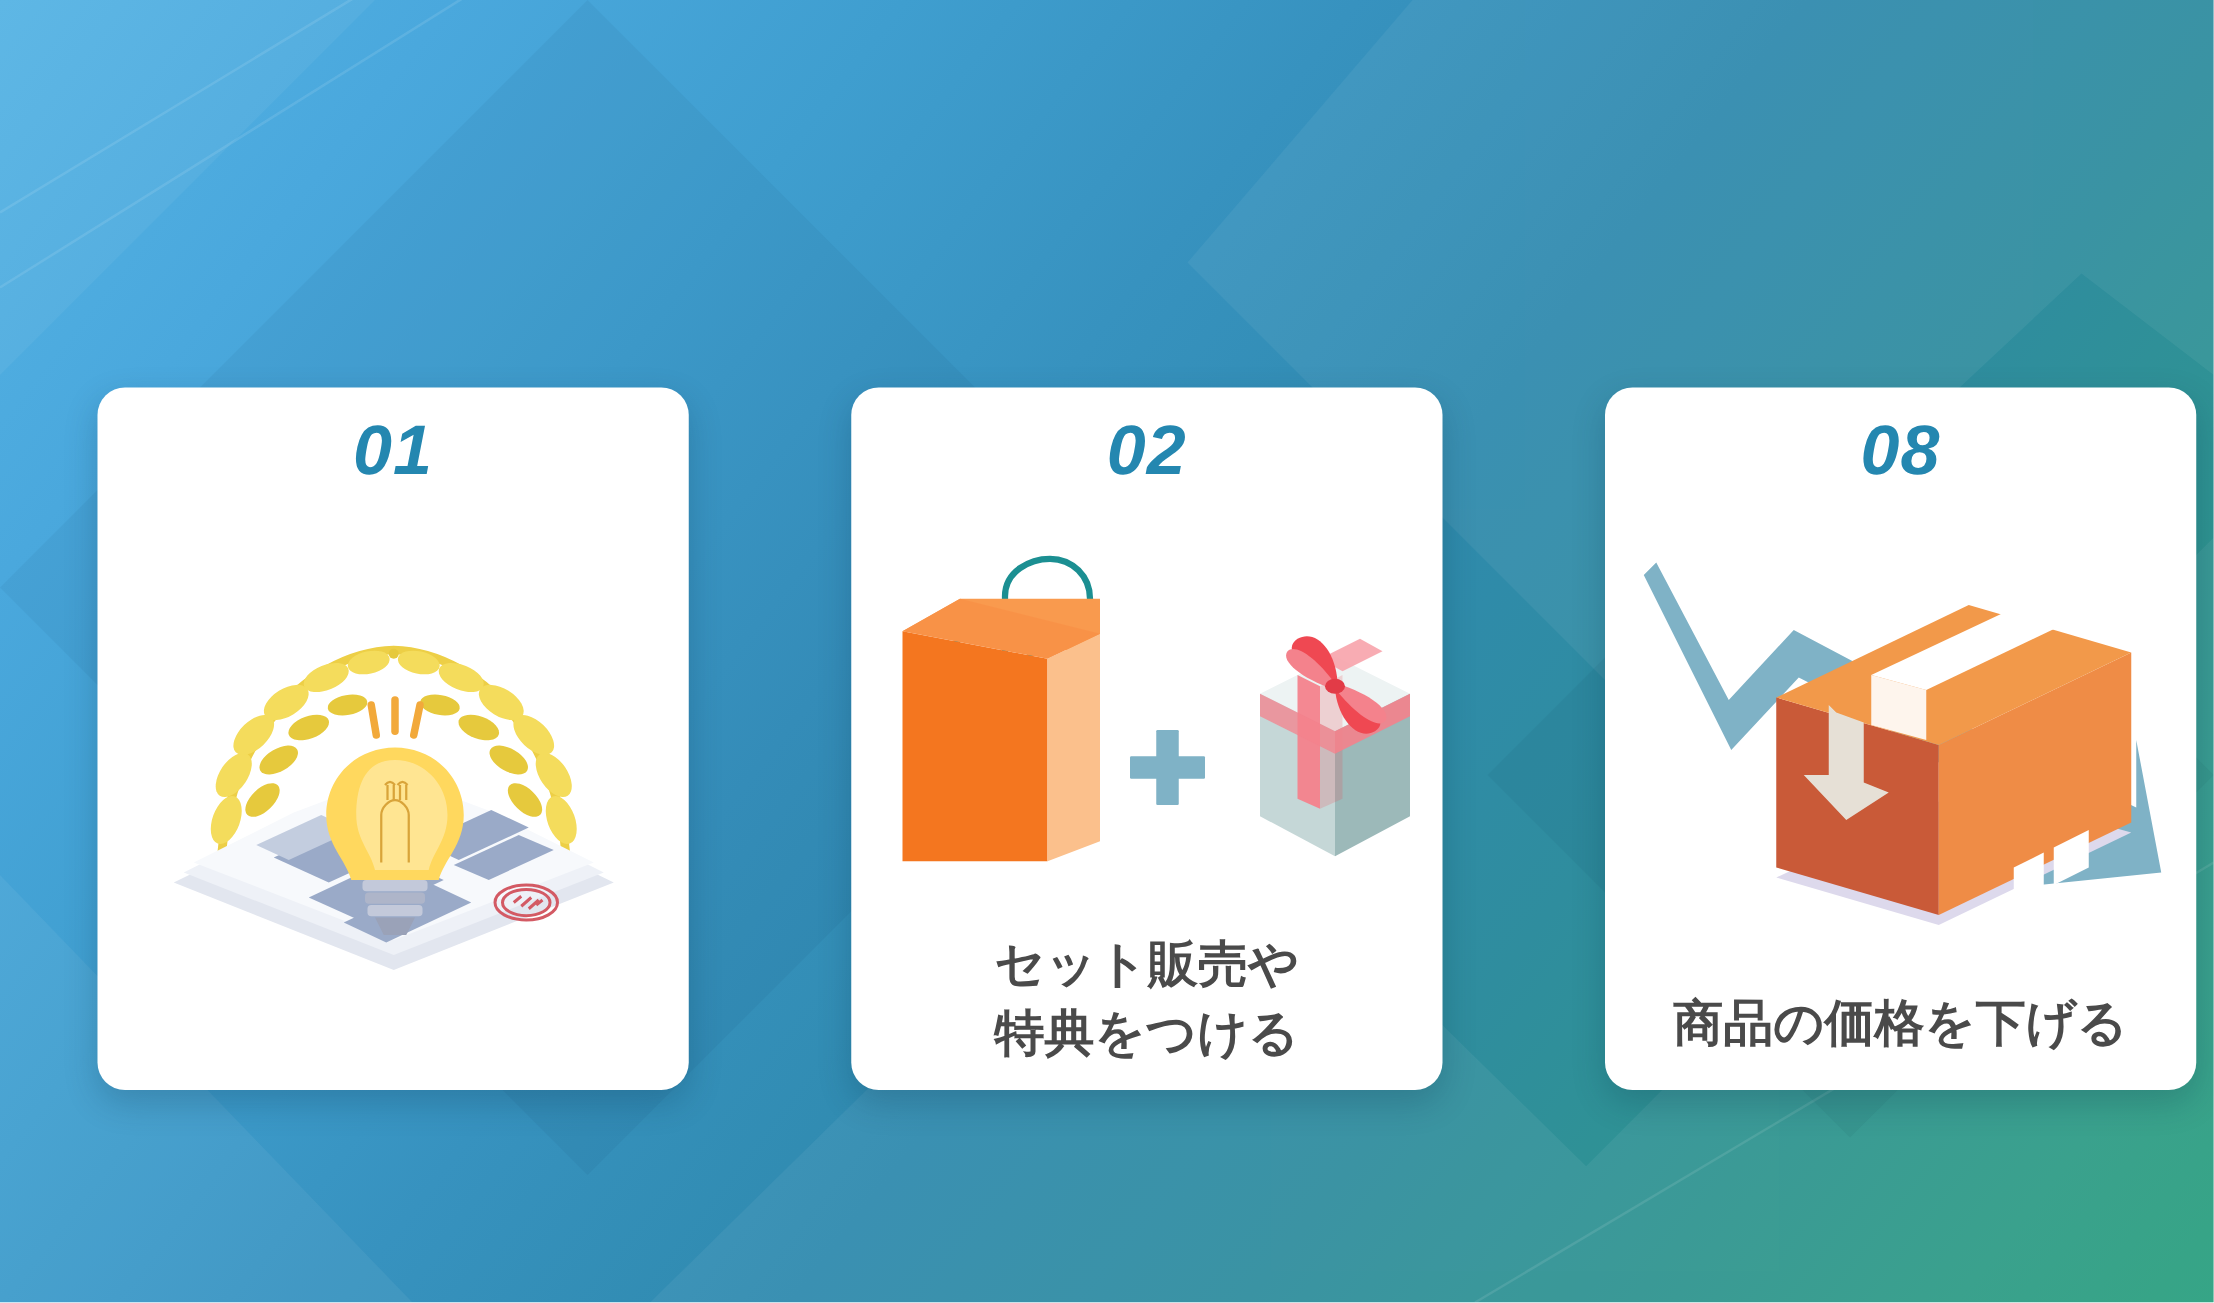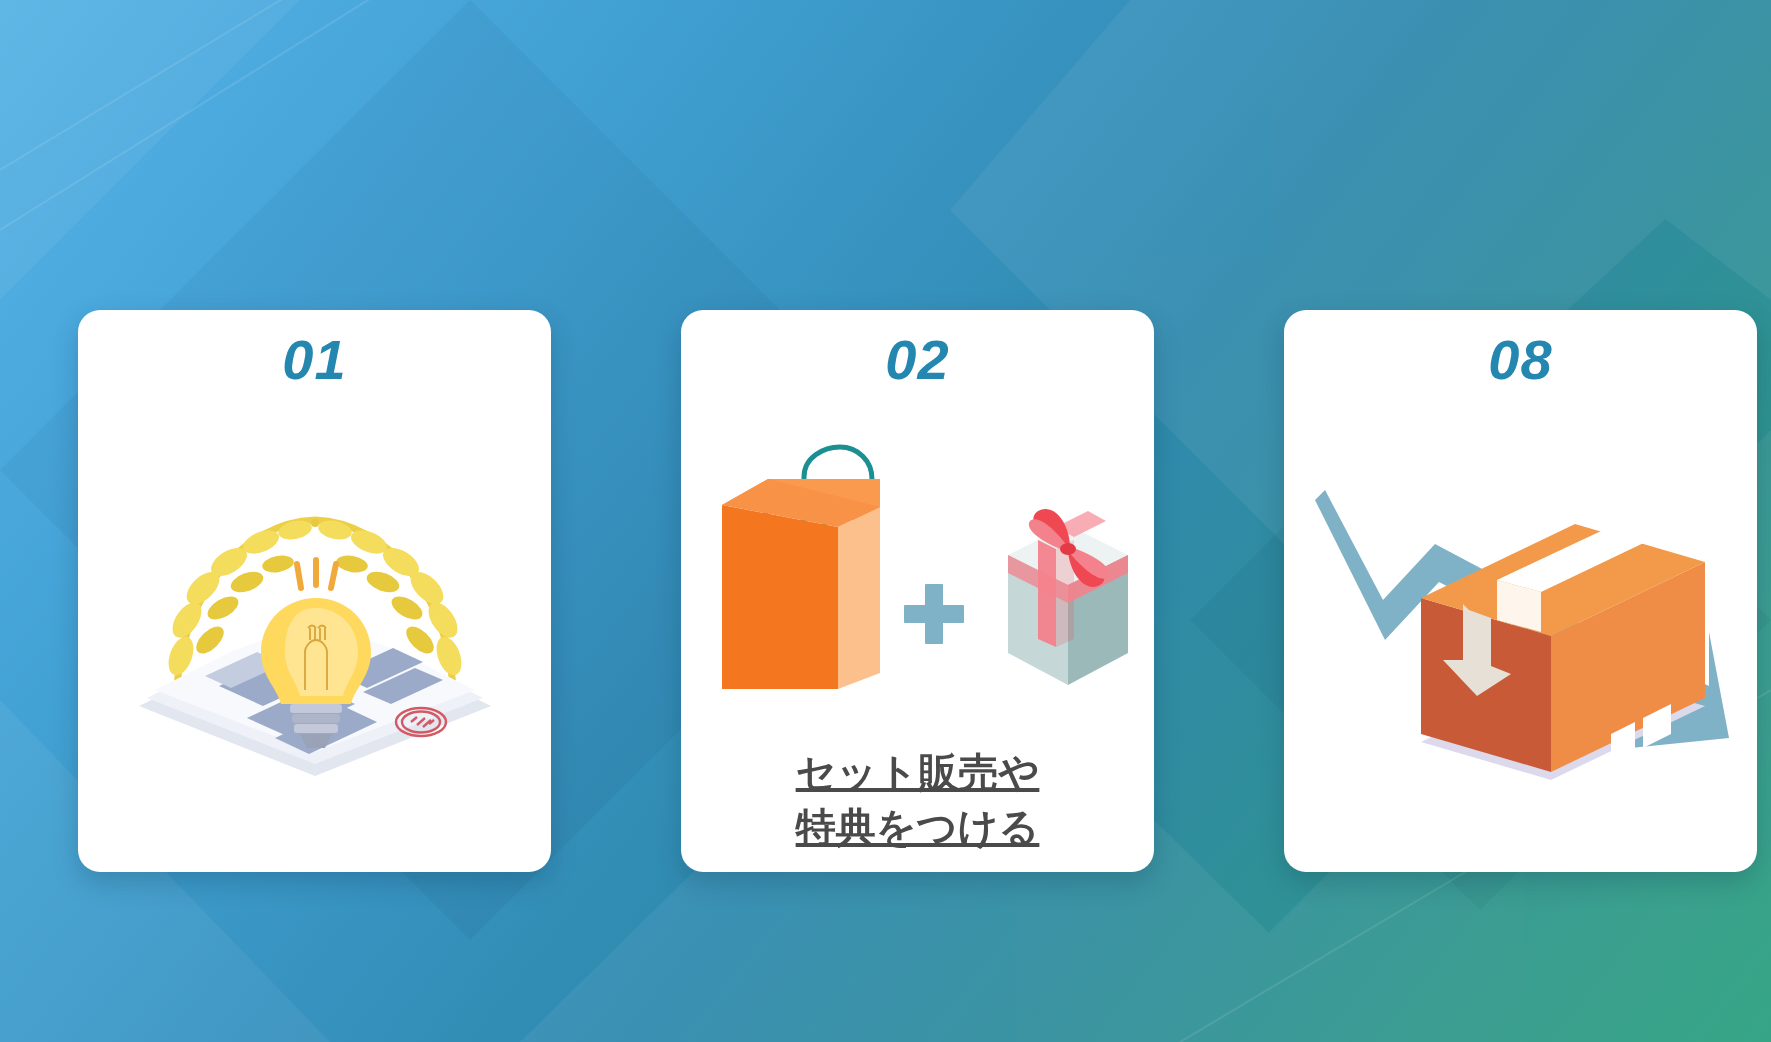--- a/index.html
+++ b/index.html
@@ -65,21 +65,20 @@
   }
   .card-art svg{display:block;}
   .card-label{
     color:#4a4a4a;
     font-weight:bold;
     font-size:40px;
     line-height:1.36;
     text-align:right;
     padding:0 10px 26px;
     white-space:pre-line;
-    text-decoration:underline;
   }
   .card-label.two-line{padding-bottom:18px;}
 </style>
 </head>
 <body>
 
 <div class="slide">
 
   <div class="bg-shapes">
     <svg viewBox="0 0 1771 1042" preserveAspectRatio="none">
@@ -259,16 +258,17 @@
               <polygon points="158,130 180,138 180,186 200,194 166,216 132,180 152,180 152,124"></polygon>
             </g>
 
             <g fill="#ffffff">
               <polygon points="300,254 324,242 324,272 300,284"></polygon>
               <polygon points="332,238 360,224 360,254 332,268"></polygon>
             </g>
           </g>
         </svg>
       </div>
+      <div class="card-label">商品の価格を下げる</div>
     </div>
 
   </div>
 </div>
 
 </body></html>

